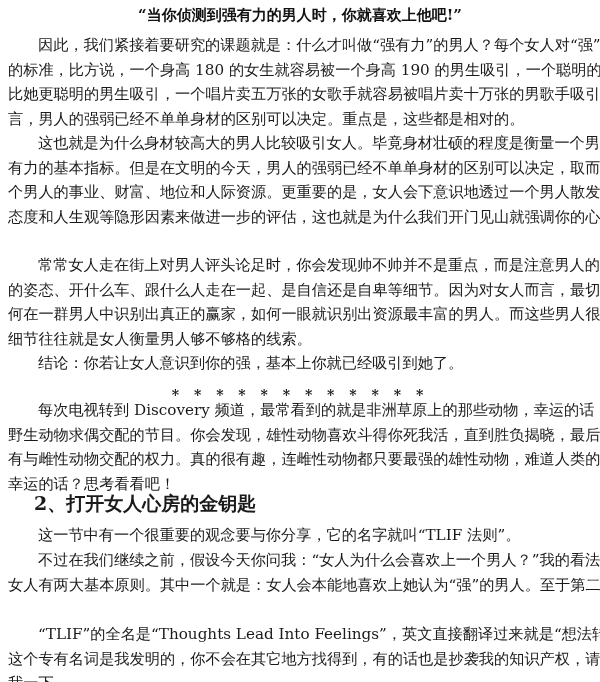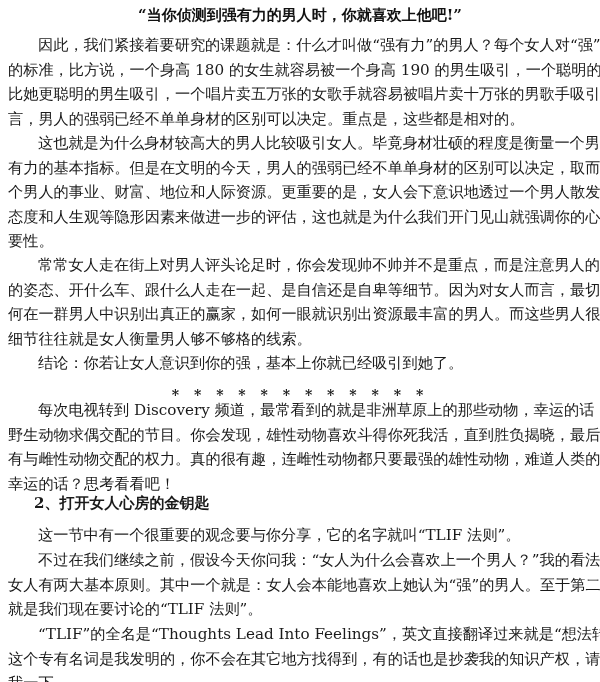--- a/index.html
+++ b/index.html
@@ -20,21 +20,21 @@
       text-align-last: justify; letter-spacing: 0px;
     }
     .line.last { text-align-last: left; }
     .line.indent { padding-left: 30px; }
     .stars {
       position: absolute; left: 0; top: 362px; width: 600px; text-align: center;
       font-size: 14px; font-weight: bold; letter-spacing: 5px; line-height: 20px;
     }
     .heading {
       position: absolute; left: 34px; top: 492px;
-      font-size: 15px; font-weight: bold; line-height: 22px;
+      font-size: 19px; font-weight: bold; line-height: 22px;
     }
   </style>
 </head>
 <body>
 
 <div class="page">
 
   <div class="title">“当你侦测到强有力的男人时，你就喜欢上他吧!”</div>
 
   <div class="para" style="top:33px">
@@ -42,21 +42,20 @@
     <span class="line">的标准，比方说，一个身高 180 的女生就容易被一个身高 190 的男生吸引，一个聪明的女生就容易被</span>
     <span class="line">比她更聪明的男生吸引，一个唱片卖五万张的女歌手就容易被唱片卖十万张的男歌手吸引。对女人而</span>
     <span class="line last">言，男人的强弱已经不单单身材的区别可以决定。重点是，这些都是相对的。</span>
   </div>
 
   <div class="para" style="top:131px">
     <span class="line indent">这也就是为什么身材较高大的男人比较吸引女人。毕竟身材壮硕的程度是衡量一个男人够不够强</span>
     <span class="line">有力的基本指标。但是在文明的今天，男人的强弱已经不单单身材的区别可以决定，取而代之的是这</span>
     <span class="line">个男人的事业、财富、地位和人际资源。更重要的是，女人会下意识地透过一个男人散发出来的自信、</span>
     <span class="line">态度和人生观等隐形因素来做进一步的评估，这也就是为什么我们开门见山就强调你的心理建设的重</span>
-    <span class="line last">要性。</span>
   </div>
 
   <div class="para" style="top:253px">
     <span class="line indent">常常女人走在街上对男人评头论足时，你会发现帅不帅并不是重点，而是注意男人的穿着、走路</span>
     <span class="line">的姿态、开什么车、跟什么人走在一起、是自信还是自卑等细节。因为对女人而言，最切实的就是如</span>
     <span class="line">何在一群男人中识别出真正的赢家，如何一眼就识别出资源最丰富的男人。而这些男人很少注意到的</span>
     <span class="line last">细节往往就是女人衡量男人够不够格的线索。</span>
   </div>
 
   <div class="para" style="top:351px">
@@ -74,21 +73,20 @@
 
   <div class="heading">2、打开女人心房的金钥匙</div>
 
   <div class="para" style="top:523px">
     <span class="line indent last">这一节中有一个很重要的观念要与你分享，它的名字就叫“TLIF 法则”。</span>
   </div>
 
   <div class="para" style="top:548px">
     <span class="line indent">不过在我们继续之前，假设今天你问我：“女人为什么会喜欢上一个男人？”我的看法是，吸引</span>
     <span class="line">女人有两大基本原则。其中一个就是：女人会本能地喜欢上她认为“强”的男人。至于第二个原则，</span>
-    <span class="line last">就是我们现在要讨论的“TLIF 法则”。</span>
   </div>
 
   <div class="para" style="top:622px">
     <span class="line indent">“TLIF”的全名是“Thoughts Lead Into Feelings”，英文直接翻译过来就是“想法转化为感觉”。</span>
     <span class="line">这个专有名词是我发明的，你不会在其它地方找得到，有的话也是抄袭我的知识产权，请你顺便通知</span>
     <span class="line last">我一下。</span>
   </div>
 
 </div>
 

